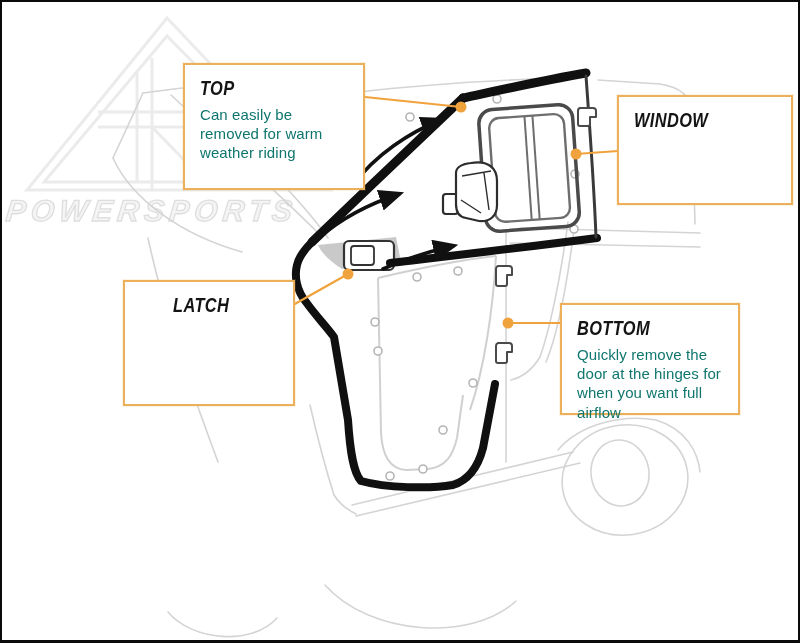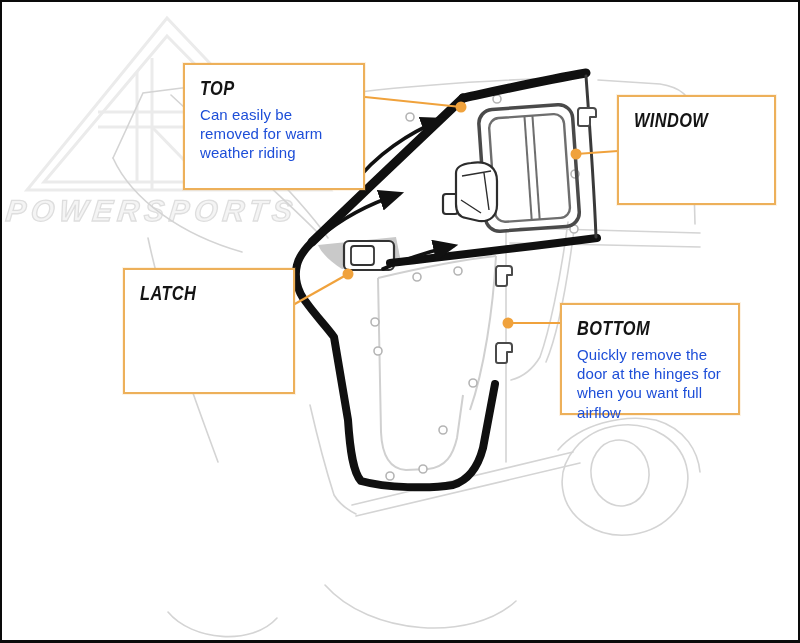--- a/index.html
+++ b/index.html
@@ -23,25 +23,25 @@
     border:2px solid #edb05a;border-radius:0;
     padding:11px 15px 10px 15px;box-sizing:border-box;
     box-shadow:0 0 0 1px rgba(240,173,78,0.15);
   }
   .callout-title{
     display:inline-block;font-weight:bold;font-style:italic;font-size:21px;
     color:#141414;transform:scaleX(0.78);transform-origin:left center;
     letter-spacing:0.5px;margin-bottom:5px;
   }
   .callout-body{
-    font-size:15px;line-height:1.28;color:#1d4ed8;letter-spacing:0.1px;
+    font-size:15px;line-height:1.28;color:#0f766e;letter-spacing:0.1px;
   }
   #callout-top{left:183px;top:63px;width:182px;height:127px;}
-  #callout-window{left:617px;top:95px;width:159px;height:110px;}
-  #callout-latch{left:123px;top:268px;width:172px;height:126px;}
+  #callout-window{left:617px;top:95px;width:176px;height:110px;}
+  #callout-latch{left:123px;top:280px;width:172px;height:126px;text-align:center;}
   #callout-bottom{left:560px;top:303px;width:180px;height:112px;}
 </style>
 </head>
 <body>
 
 <div class="frame"></div>
 
 <div class="watermark-text">POWERSPORTS</div>
 
 <svg class="illustration" viewBox="0 0 800 643">

